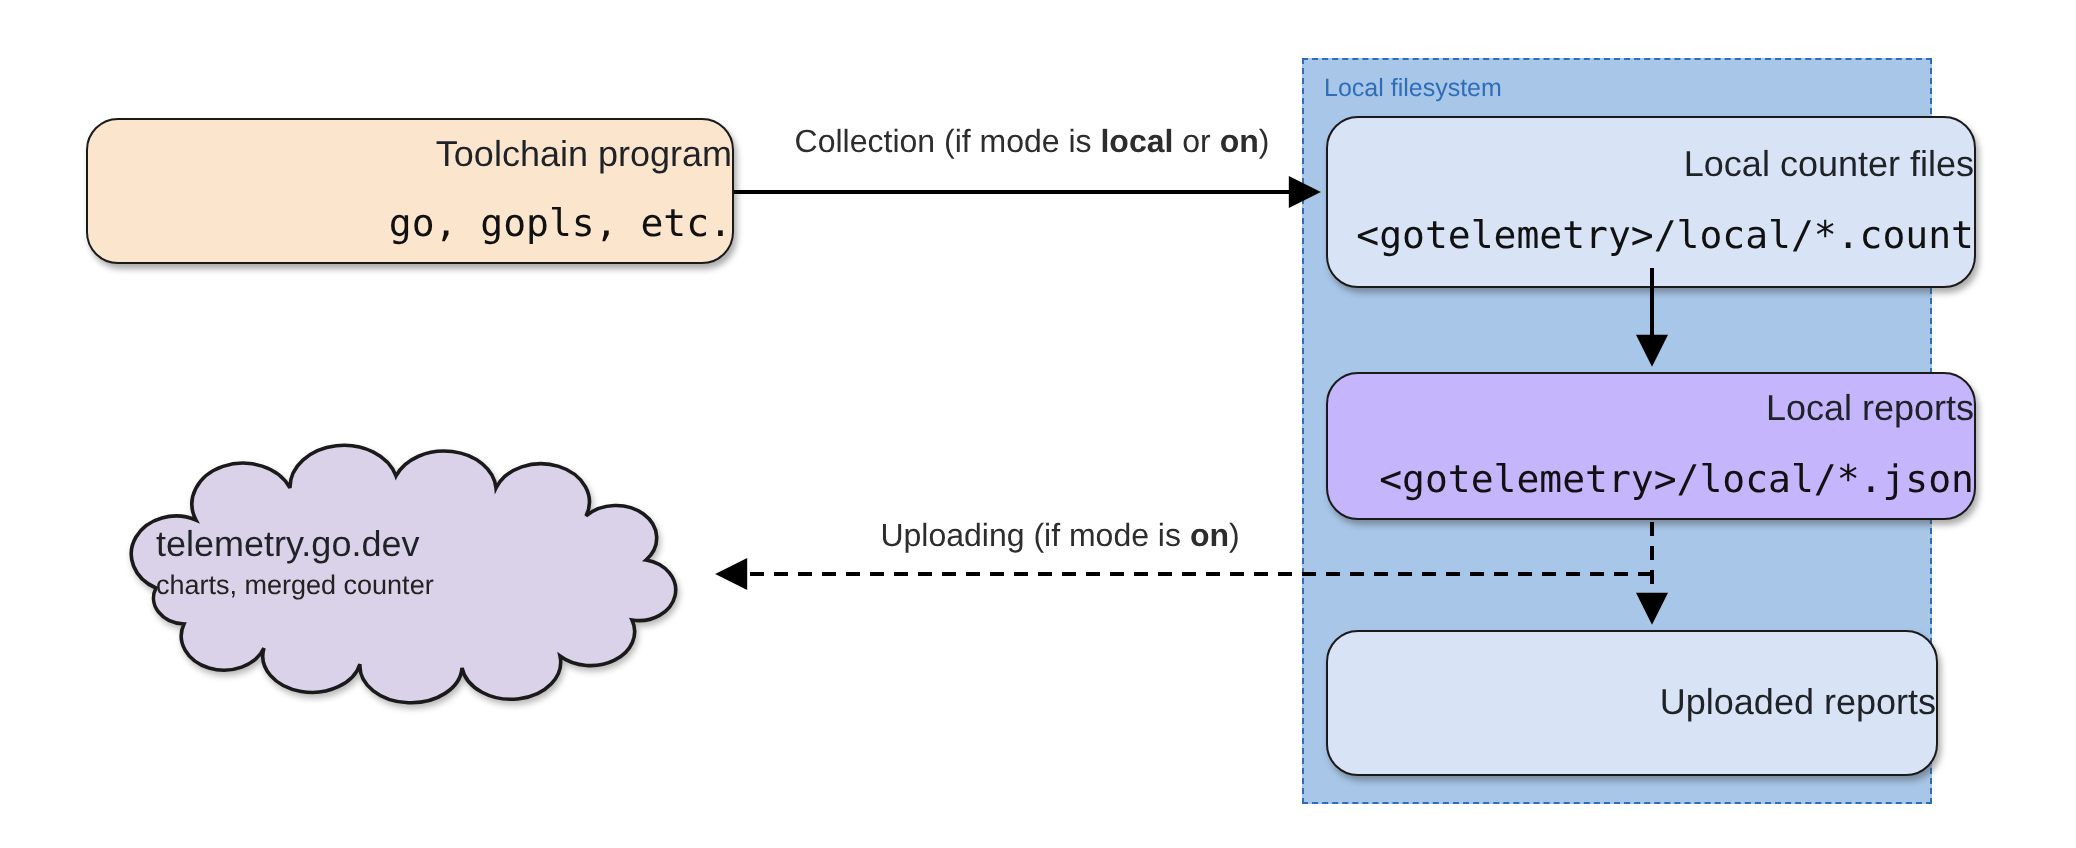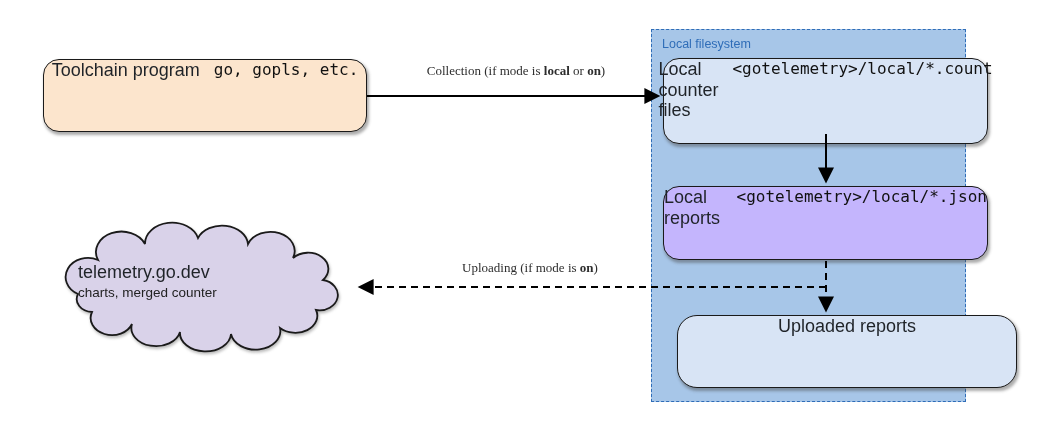--- a/index.html
+++ b/index.html
@@ -10,57 +10,56 @@
     background: #ffffff;
     font-family: "Liberation Sans", sans-serif;
     overflow: hidden;
   }
   
   .node {
     position: absolute;
     border: 1.6px solid #1a1a1a;
     border-radius: 16px;
     display: flex;
-    flex-direction: row;
-    align-items: flex-start;
+    flex-direction: column;
+    align-items: flex-end;
     justify-content: center;
     gap: 14px;
     box-shadow: 1.5px 2.5px 3px rgba(70,70,70,0.45);
     box-sizing: border-box;
   }
   .node-title { font-size: 18px; color: #1f2328; line-height: 1.15; }
-  .node-path  { font-family: "DejaVu Sans Mono", monospace; font-size: 16px; color: #111; line-height: 1.2; }
+  .node-path  { font-family: "DejaVu Sans Mono", monospace; font-size: 19px; color: #111; line-height: 1.2; }
 
   #toolchain-box { left: 43px; top: 59px; width: 324px; height: 73px; background: #fce5cd; }
   #counter-box   { left: 663px; top: 58px;  width: 325px; height: 86px; background: #d8e4f5; }
   #reports-box   { left: 663px; top: 186px; width: 325px; height: 74px; background: #d8e4f5; }
-  #uploaded-box  { left: 677px; top: 315px; width: 340px; height: 73px; background: #d8e4f5; border-radius: 20px; }
+  #uploaded-box  { left: 663px; top: 315px; width: 306px; height: 73px; background: #d8e4f5; }
 
   
   #fs-container {
     position: absolute;
     left: 651px; top: 29px; width: 315px; height: 373px;
     background: #a7c6e8;
     border: 1.6px dashed #2f6db8;
     box-sizing: border-box;
   }
   #fs-label {
     position: absolute;
     left: 10px; top: 7px;
     font-size: 12.5px;
     color: #2f6db8;
   }
 
   
   .edge-label {
     position: absolute;
     text-align: center;
-    font-size: 13px;
+    font-size: 16px;
     color: #2d2d2d;
-    font-family: Liberation Serif, serif;
   }
   #collection-label { left: 374px; top: 63px; width: 284px; }
   #uploading-label  { left: 390px; top: 260px; width: 280px; }
 
   
   #cloud-svg { position: absolute; left: 48px; top: 216px; filter: drop-shadow(1px 2px 1.5px rgba(80,80,80,0.4)); }
   #cloud-text {
     position: absolute;
     left: 78px; top: 262px; width: 250px;
     text-align: left;

